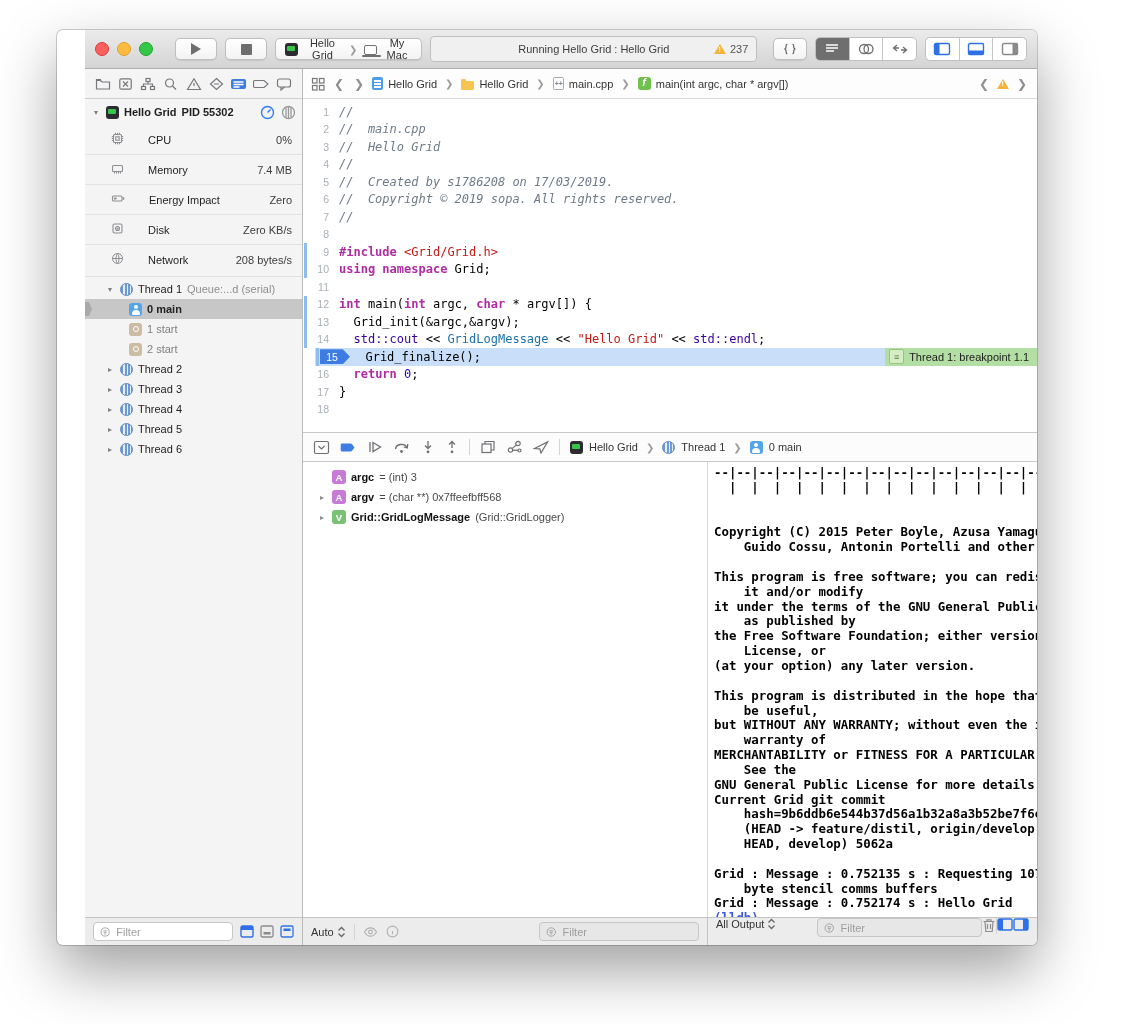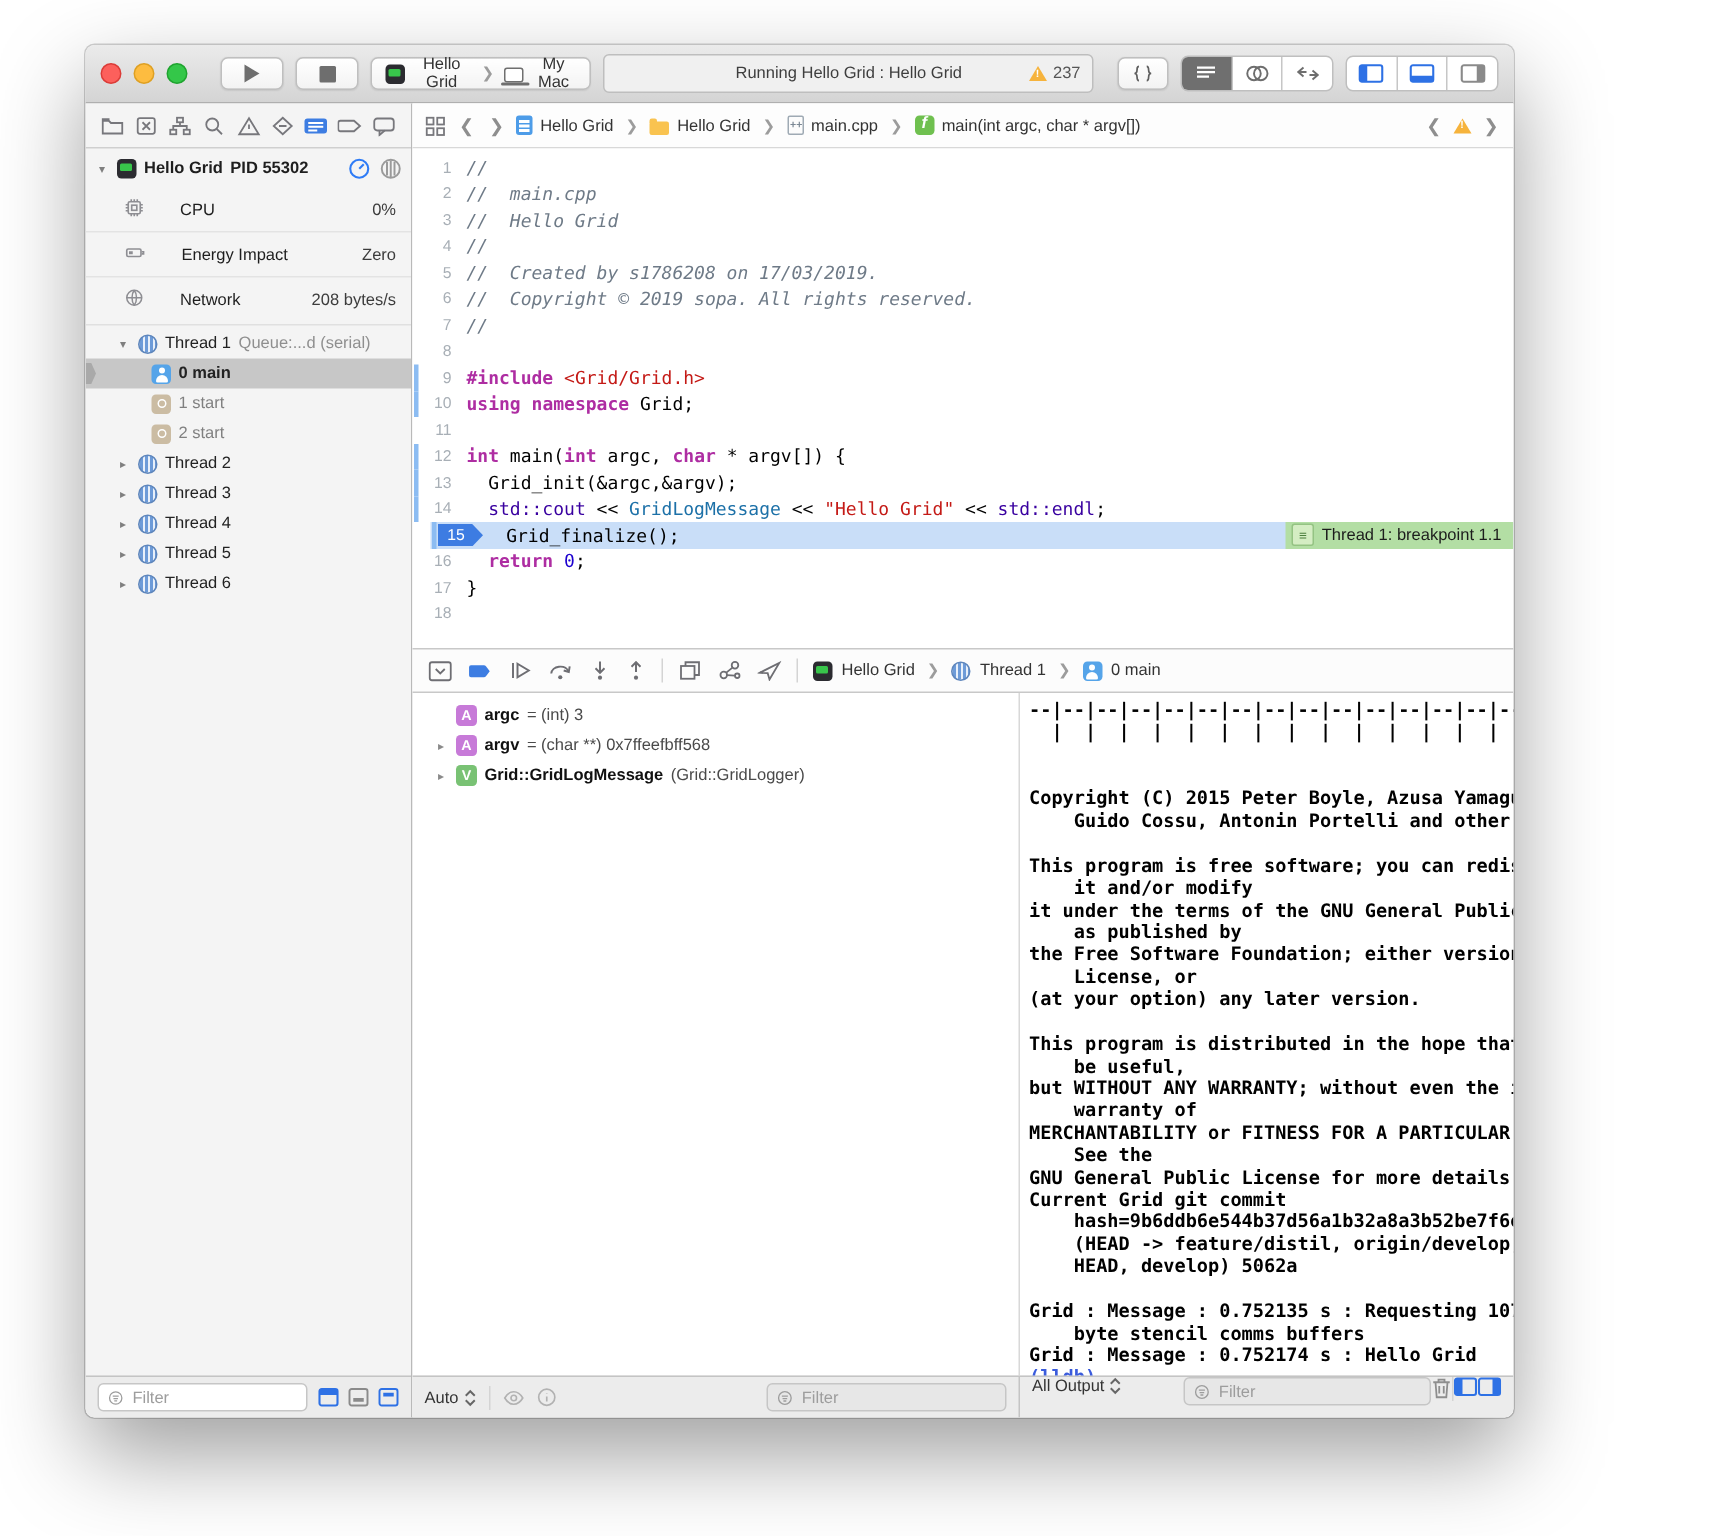--- a/index.html
+++ b/index.html
@@ -1,18 +1,18 @@
 <!DOCTYPE html>
 <html><head>
 <meta charset="utf-8">
 <style>
   html,body{margin:0;padding:0;background:#fff;}
   body{width:1141px;height:1024px;position:relative;font-family:"Liberation Sans",sans-serif;-webkit-font-smoothing:antialiased;overflow:hidden;}
   .window{position:absolute;left:57px;top:30px;width:952px;height:915px;background:#fff;border-radius:6px;
-    box-shadow:0 25px 60px rgba(0,0,0,.38),0 0 0 1px rgba(0,0,0,.18);overflow:hidden;display:flex;flex-direction:column;}
+    box-shadow:0 25px 60px rgba(0,0,0,.38),0 0 0 1px rgba(0,0,0,.18);overflow:hidden;display:flex;flex-direction:column;padding-left:28px;}
   
   .toolbar{height:38px;flex:0 0 38px;background:linear-gradient(#EBEBEB,#D4D4D4);border-bottom:1px solid #AFAFAF;
     display:flex;align-items:center;padding:0 10px;gap:8px;}
   .traffic{display:flex;gap:8px;margin-right:14px;}
   .tl{width:12px;height:12px;border-radius:50%;}
   .tl.r{background:#FC605C;border:.5px solid #DB3C38;}
   .tl.y{background:#FDBC40;border:.5px solid #DEA023;}
   .tl.g{background:#34C749;border:.5px solid #1FA42F;}
   .tb-btn{background:linear-gradient(#FFFFFF,#F3F3F3);border:1px solid #BFBFBF;border-radius:5px;height:22px;min-width:42px;
     display:flex;align-items:center;justify-content:center;gap:5px;font-size:11px;color:#333;padding:0 9px;box-shadow:0 .5px 1px rgba(0,0,0,.08);}
@@ -278,27 +278,44 @@
             <div class="gauge-row">
               <span><svg width="13" height="13" viewBox="0 0 13 13" fill="none" stroke="#8E8E93" stroke-width="1.1">
                   <rect x="2.5" y="2.5" width="8" height="8" rx="1"></rect>
                   <rect x="4.8" y="4.8" width="3.4" height="3.4"></rect>
                   <path d="M4.5 .8v1.7M6.5 .8v1.7M8.5 .8v1.7M4.5 10.5v1.7M6.5 10.5v1.7M8.5 10.5v1.7M.8 4.5h1.7M.8 6.5h1.7M.8 8.5h1.7M10.5 4.5h1.7M10.5 6.5h1.7M10.5 8.5h1.7"></path>
                 </svg></span>
               <span class="gauge-label">CPU</span>
               <span class="gauge-val">0%</span>
             </div>
             <div class="gauge-row">
+              <span><svg width="13" height="13" viewBox="0 0 13 13" fill="none" stroke="#8E8E93" stroke-width="1.1">
+                  <rect x="1.5" y="3.5" width="10" height="6" rx="1"></rect>
+                  <path d="M3.5 9.5v2M5.5 9.5v2M7.5 9.5v2M9.5 9.5v2"></path>
+                </svg></span>
+              <span class="gauge-label">Memory</span>
+              <span class="gauge-val">7.4 MB</span>
+            </div>
+            <div class="gauge-row">
               <span><svg width="14" height="13" viewBox="0 0 14 13" fill="none" stroke="#8E8E93" stroke-width="1.1">
                   <rect x="1.5" y="4" width="9.5" height="5" rx="1"></rect>
                   <path d="M11.5 5.8 h1.2 v1.4 h-1.2"></path>
                   <rect x="3" y="5.5" width="2.5" height="2" fill="#8E8E93" stroke="none"></rect>
                 </svg></span>
               <span class="gauge-label">Energy Impact</span>
               <span class="gauge-val">Zero</span>
+            </div>
+            <div class="gauge-row">
+              <span><svg width="13" height="13" viewBox="0 0 13 13" fill="none" stroke="#8E8E93" stroke-width="1.1">
+                  <rect x="2" y="2" width="9" height="9" rx="1.5"></rect>
+                  <circle cx="6.5" cy="6.5" r="2"></circle>
+                  <circle cx="6.5" cy="6.5" r=".5" fill="#8E8E93"></circle>
+                </svg></span>
+              <span class="gauge-label">Disk</span>
+              <span class="gauge-val">Zero KB/s</span>
             </div>
             <div class="gauge-row">
               <span><svg width="13" height="13" viewBox="0 0 13 13" fill="none" stroke="#8E8E93" stroke-width="1">
                   <circle cx="6.5" cy="6.5" r="5"></circle>
                   <path d="M1.5 6.5h10 M6.5 1.5c-2 2.5-2 7.5 0 10 M6.5 1.5c2 2.5 2 7.5 0 10"></path>
                 </svg></span>
               <span class="gauge-label">Network</span>
               <span class="gauge-val">208 bytes/s</span>
             </div>
           </div>

